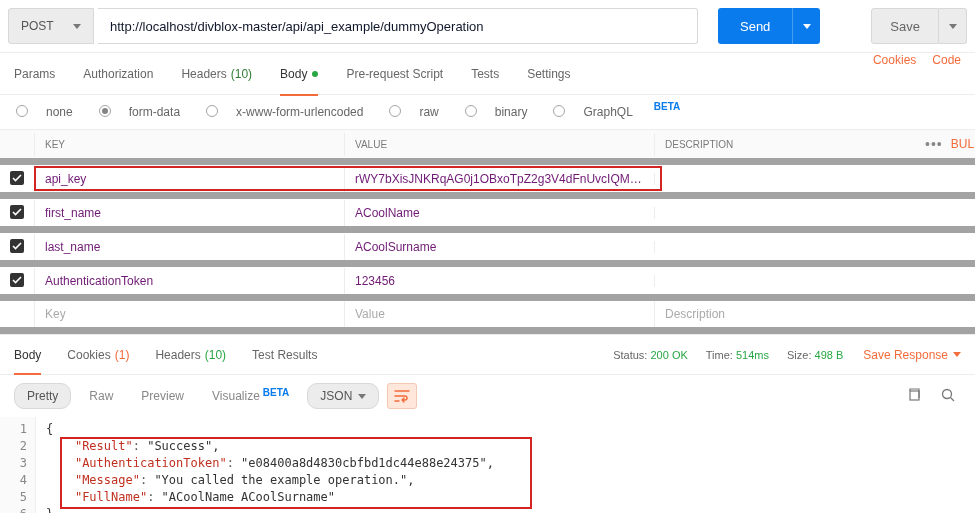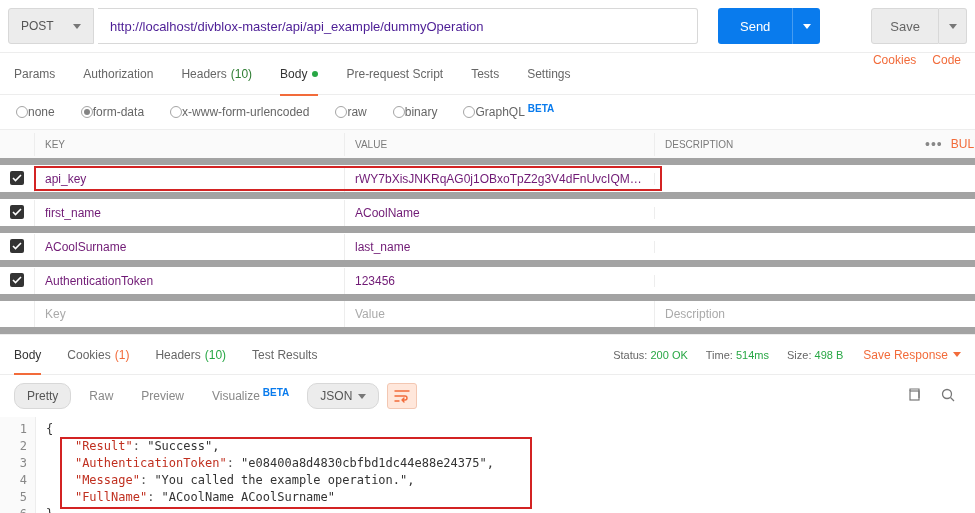--- a/index.html
+++ b/index.html
@@ -35,21 +35,21 @@
   border-radius: 3px 0 0 3px;
 }
 .caret { display:inline-block; width:0; height:0; border-left:4px solid transparent; border-right:4px solid transparent; border-top:5px solid #777; }
 .url-input {
   flex: 1;
   height: 36px;
   border: 1px solid #d8d8d8;
   border-left: none;
   padding: 0 12px;
   font-size: 13px;
-  color: #4c1d95;
+  color: #0f172a;
   border-radius: 0 3px 3px 0;
 }
 .send-group { display:flex; margin-left:16px; }
 .send-btn {
   height: 36px;
   background: #097bed;
   color: #fff;
   border: none;
   padding: 0 22px;
   font-size: 13px;
@@ -84,21 +84,21 @@
   content:""; position:absolute; left:0; right:0; bottom:-1px; height:2px; background:#f26b3a;
 }
 .green-dot { display:inline-block; width:6px; height:6px; background:#28a745; border-radius:50%; margin-left:5px; }
 .req-tabs .spacer { flex:1; }
 .link-orange { color:#f26b3a; font-size:12px; margin-left:16px; }
 
 
 .body-types {
   display:flex; align-items:center; padding:10px 16px; gap:26px; border-bottom:1px solid #ededed;
 }
-.radio { display:flex; align-items:center; gap:0; color:#666; font-size:12px; }
+.radio { display:flex; align-items:flex-start; gap:18px; color:#666; font-size:12px; }
 .radio .r {
   width:12px; height:12px; border:1px solid #a5a5a5; border-radius:50%; display:inline-block; position:relative;
 }
 .radio.sel .r::after {
   content:""; position:absolute; inset:2px; background:#848484; border-radius:50%;
 }
 .beta { color:#097bed; font-size:10px; font-weight:600; margin-left:3px; position:relative; top:-4px; }
 
 
 .kv-table { width:100%; }
@@ -278,22 +278,22 @@
     <div class="cell">ACoolName</div>
     <div class="cell"></div>
     <div class="cell" style="border-left:none;"></div>
   </div>
   <div class="kv-row">
     <div class="cell"><span class="chk">
           <svg viewBox="0 0 10 10">
             <path d="M1 5l2.5 2.5L9 2" stroke="#fff" stroke-width="1.6" fill="none"></path>
           </svg>
         </span></div>
+    <div class="cell">last_name</div>
     <div class="cell">ACoolSurname</div>
-    <div class="cell">last_name</div>
     <div class="cell"></div>
     <div class="cell" style="border-left:none;"></div>
   </div>
   <div class="kv-row">
     <div class="cell"><span class="chk">
           <svg viewBox="0 0 10 10">
             <path d="M1 5l2.5 2.5L9 2" stroke="#fff" stroke-width="1.6" fill="none"></path>
           </svg>
         </span></div>
     <div class="cell">AuthenticationToken</div>

